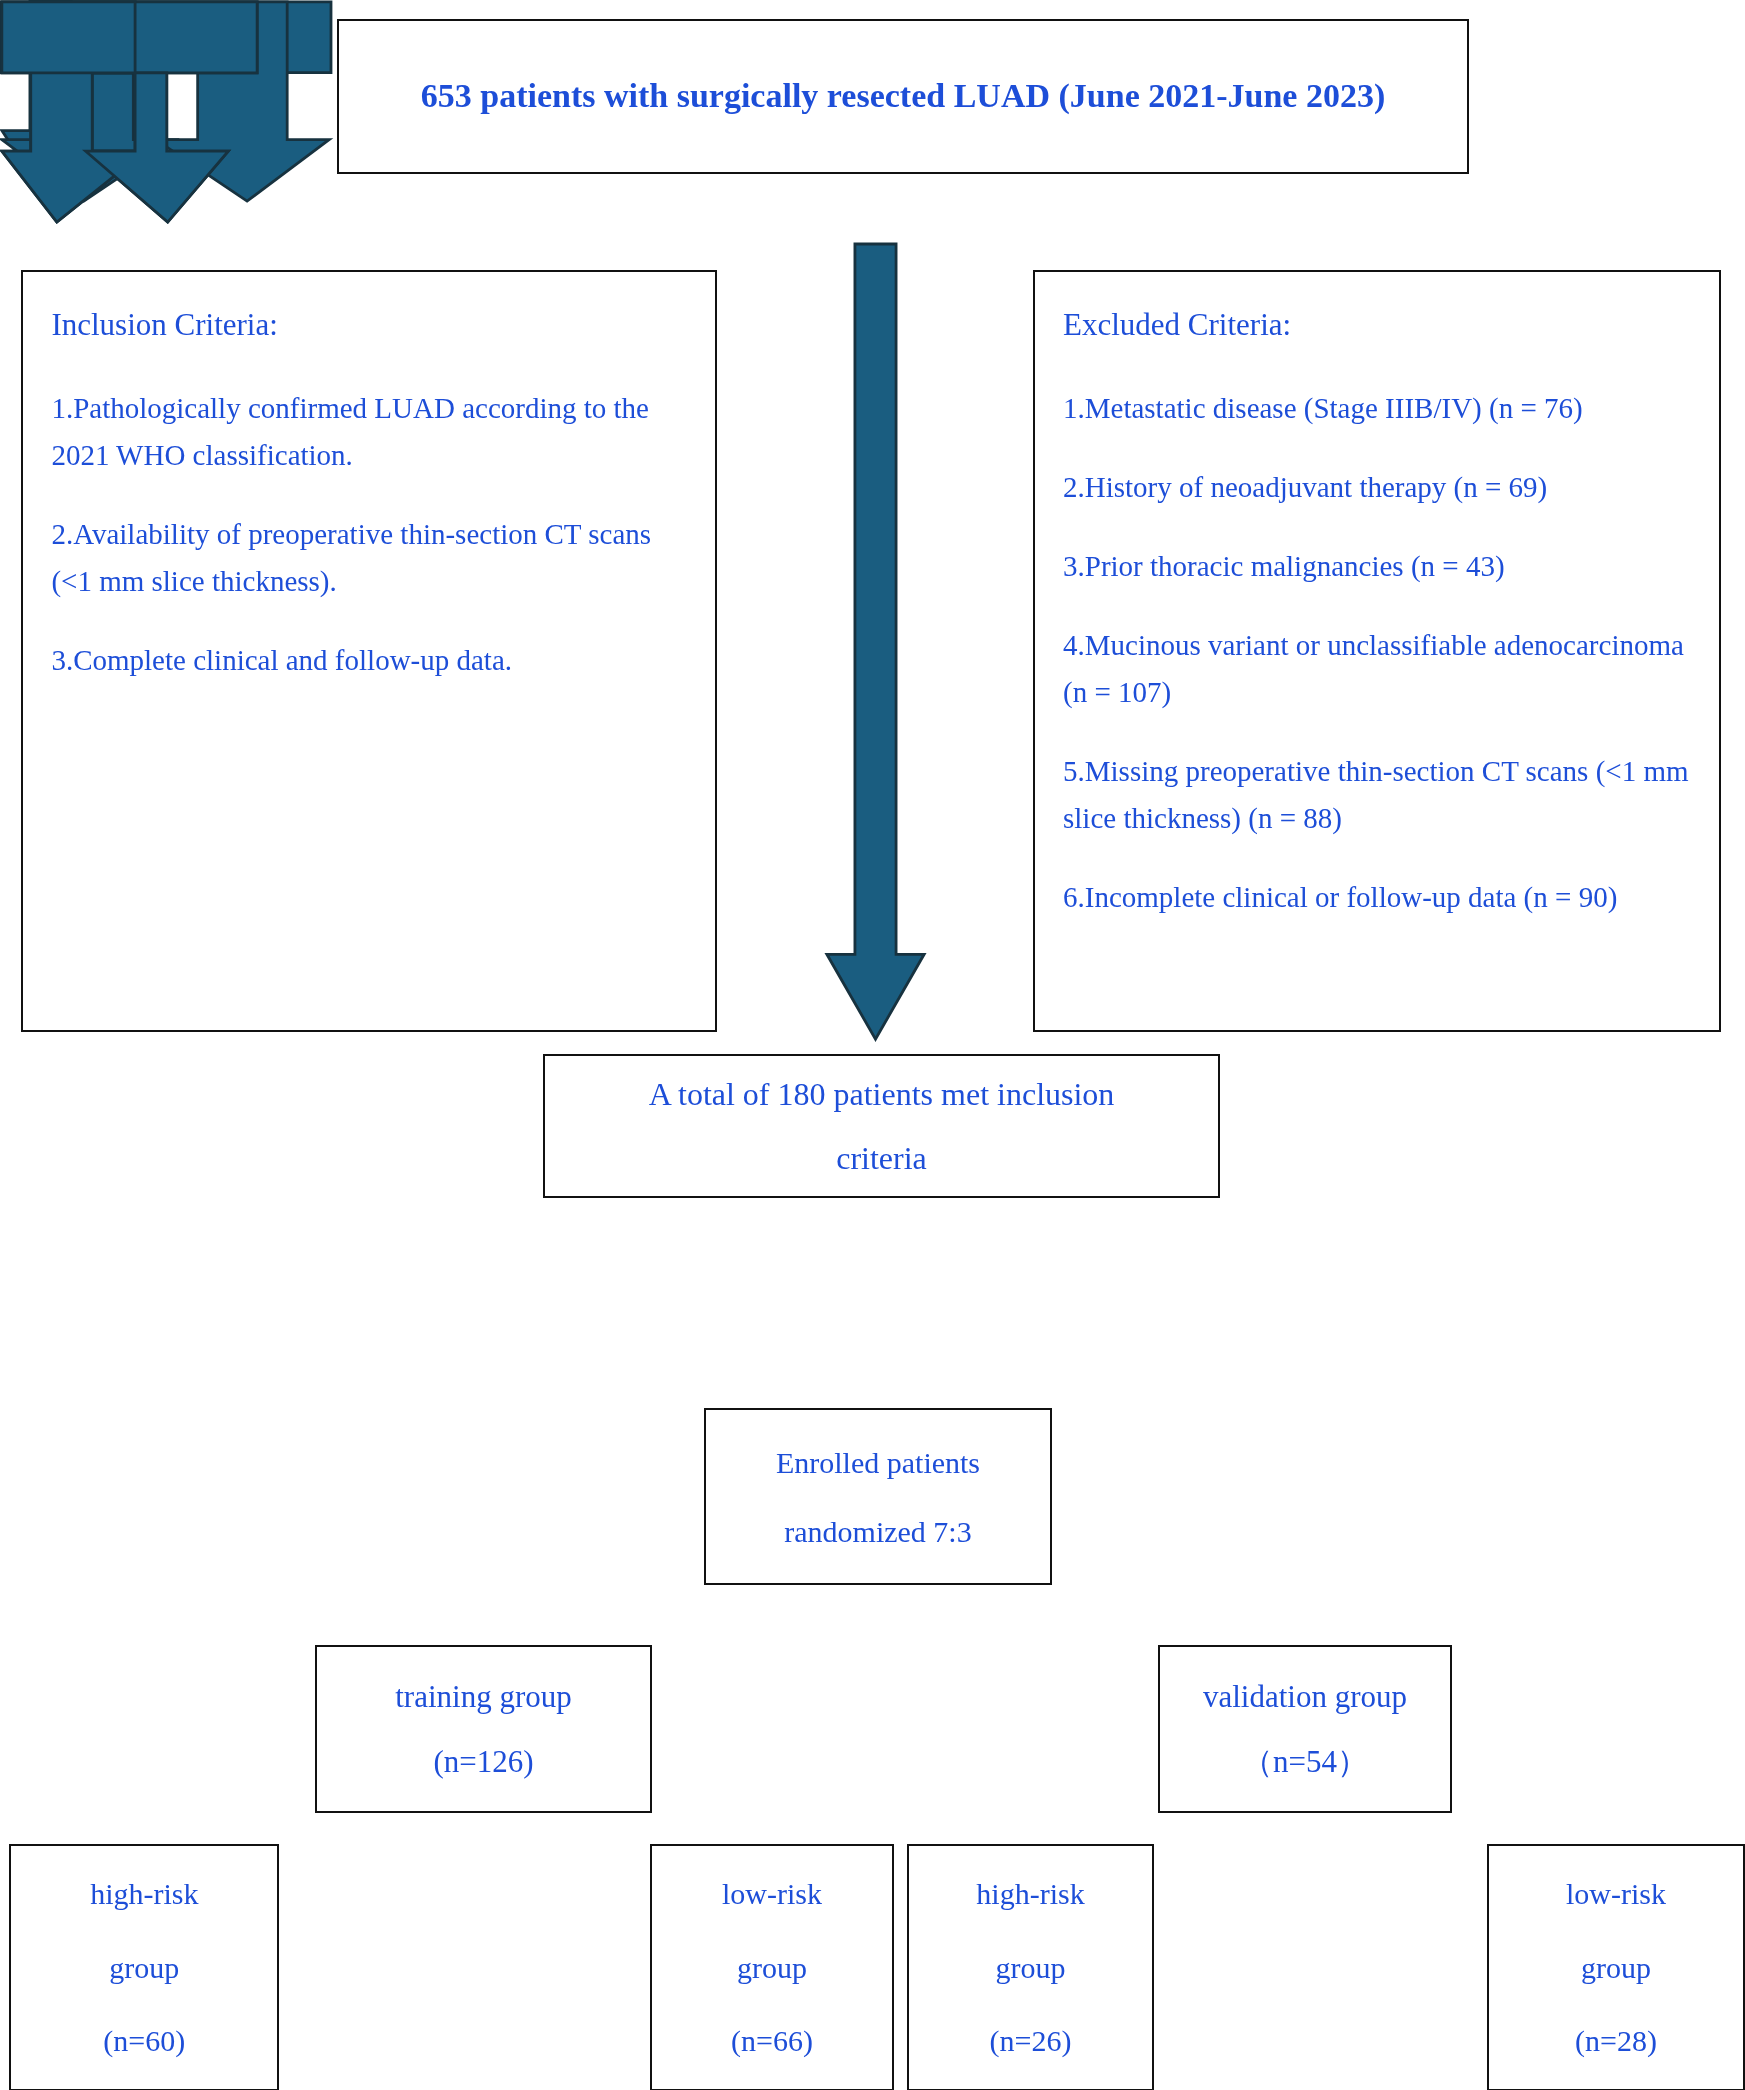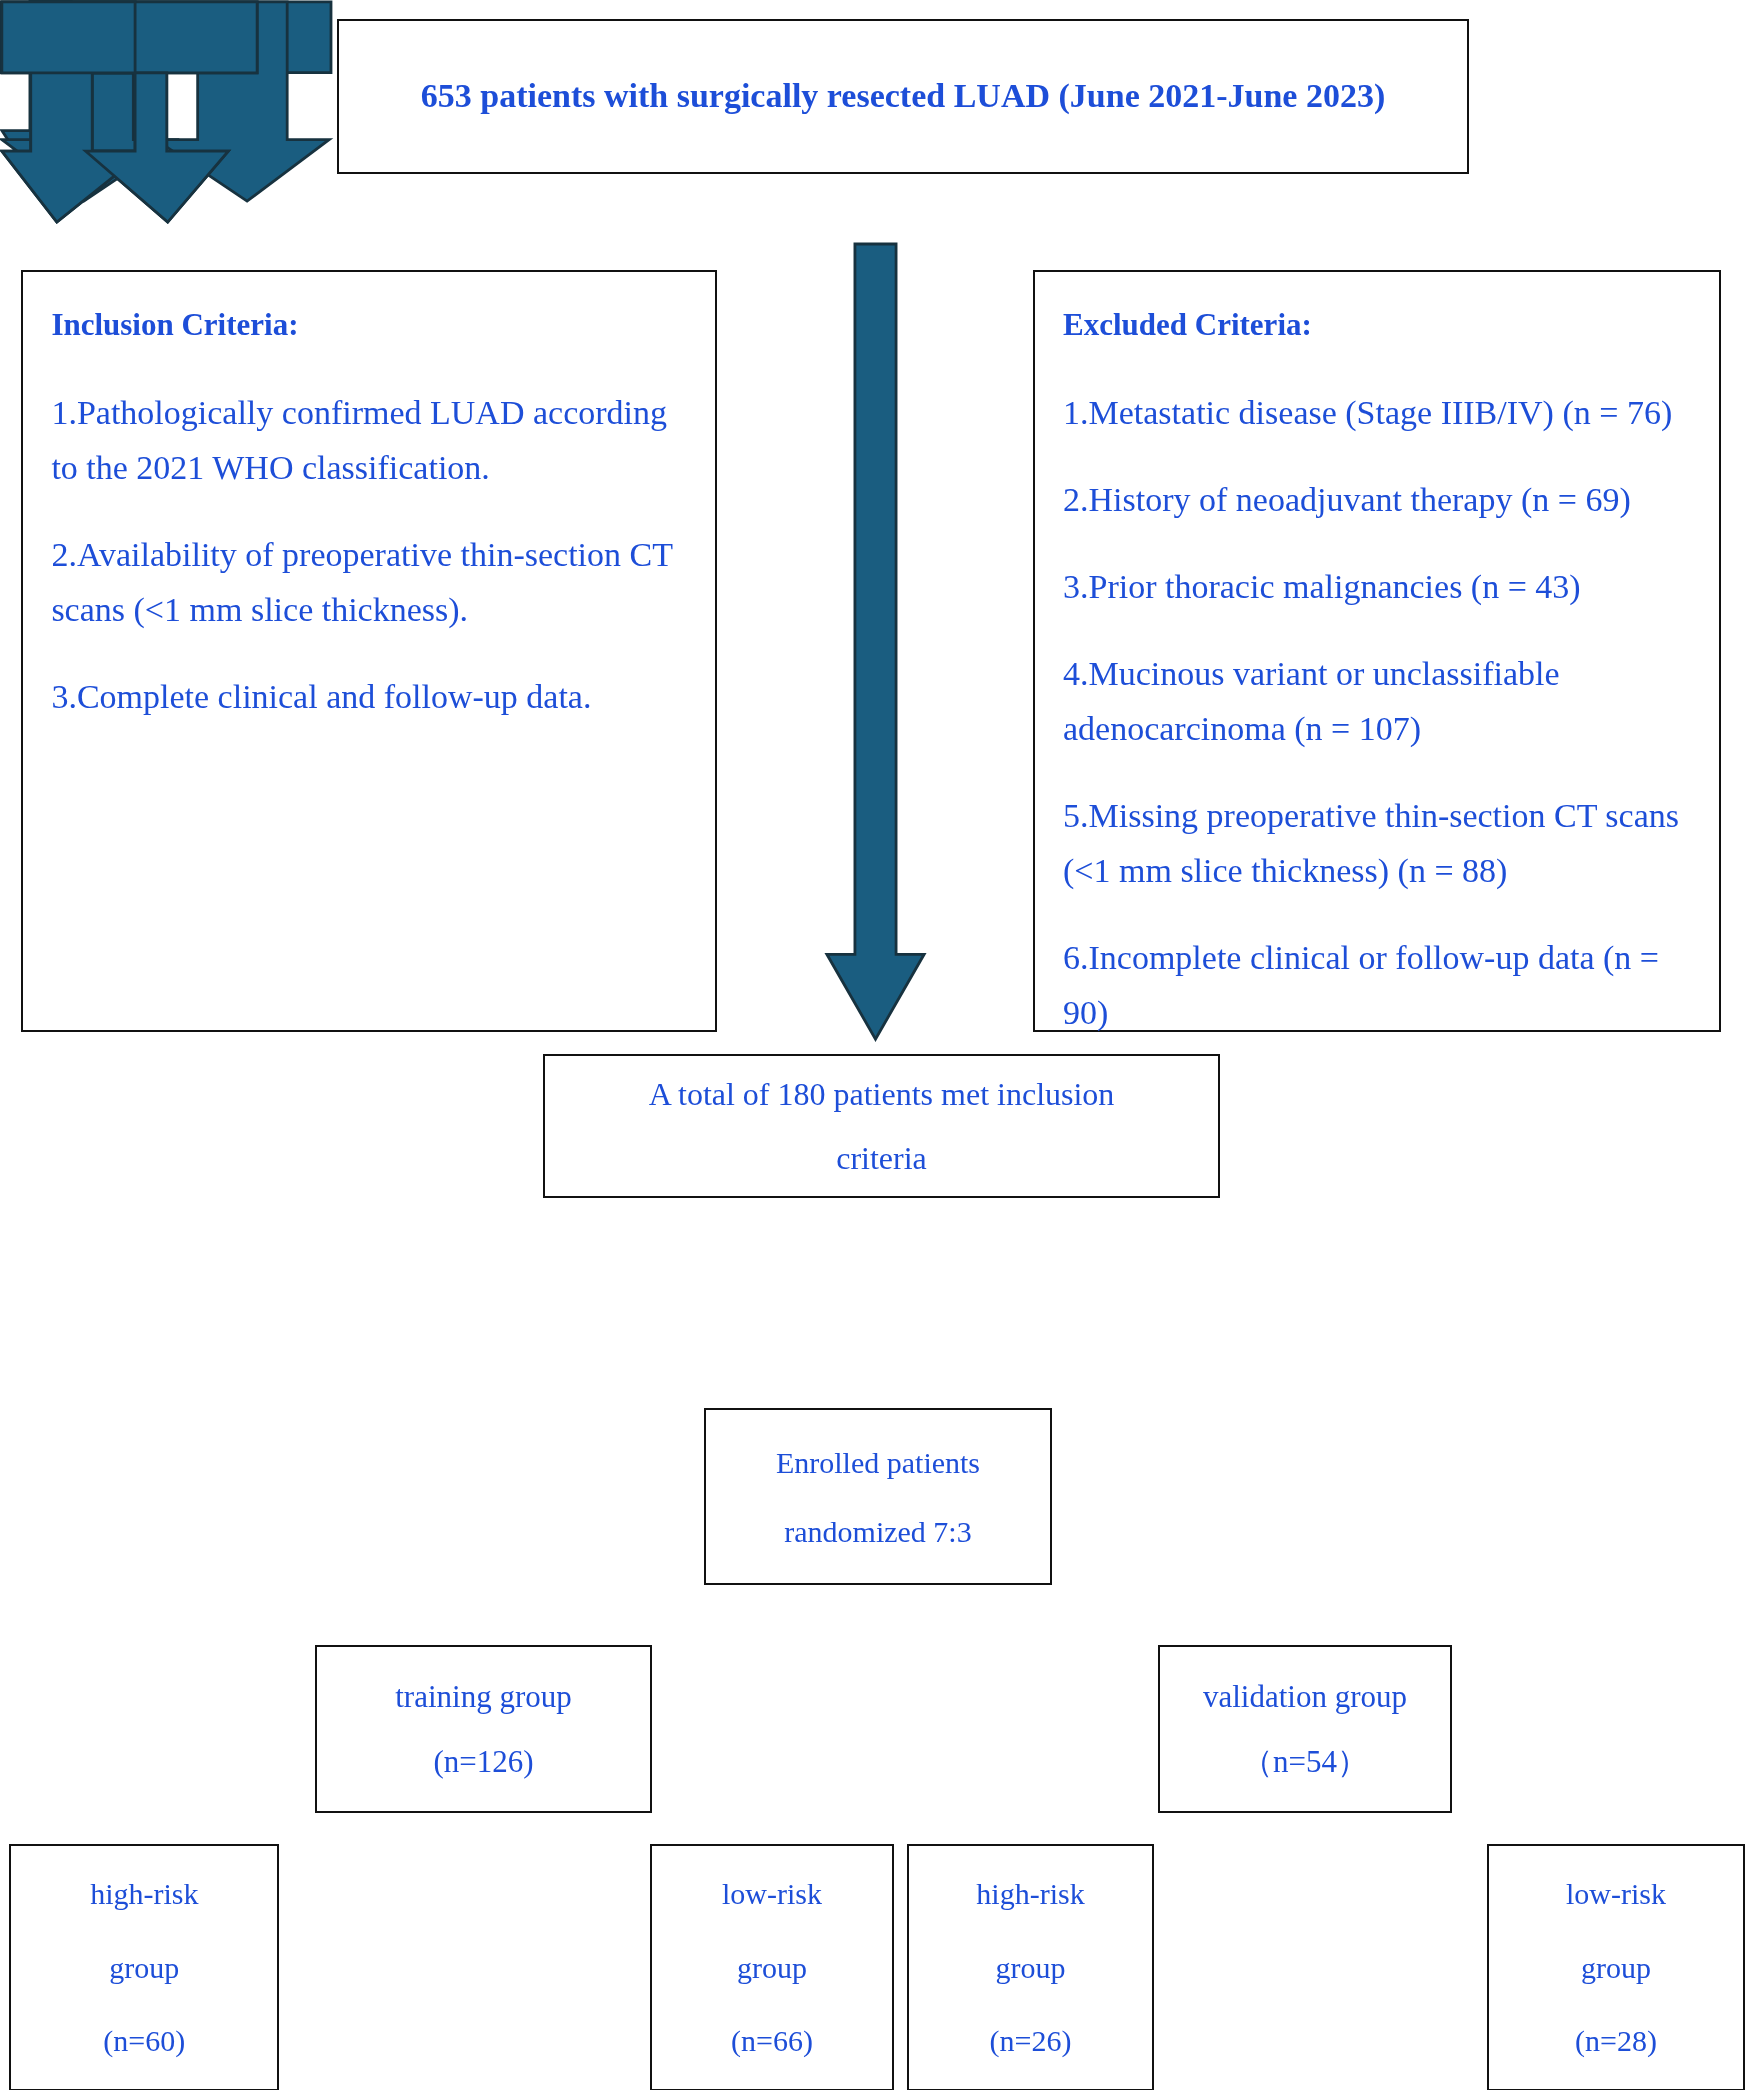--- a/index.html
+++ b/index.html
@@ -41,26 +41,26 @@
 
   .crit-box {
     padding: 32px 28px 0 28px;
     justify-content: flex-start;
   }
   .crit-box.inclusion { left: 21.4px;   top: 270px; width: 696px; height: 762px; }
   .crit-box.exclusion { left: 1033px; top: 270px; width: 688px; height: 762px; }
 
   .crit-head {
     font-size: 31px;
-    font-weight: bold;
+    font-weight: normal;
     margin-bottom: 39px;
     line-height: 1.35;
   }
   .crit-item {
-    font-size: 34px;
+    font-size: 29px;
     line-height: 1.62;
     margin-bottom: 32px;
   }
 
   .stage-box {
     font-size: 32px;
     line-height: 2.0;
     justify-content: center;
   }
   .stage-box .ln { display: block; width: 100%; }

